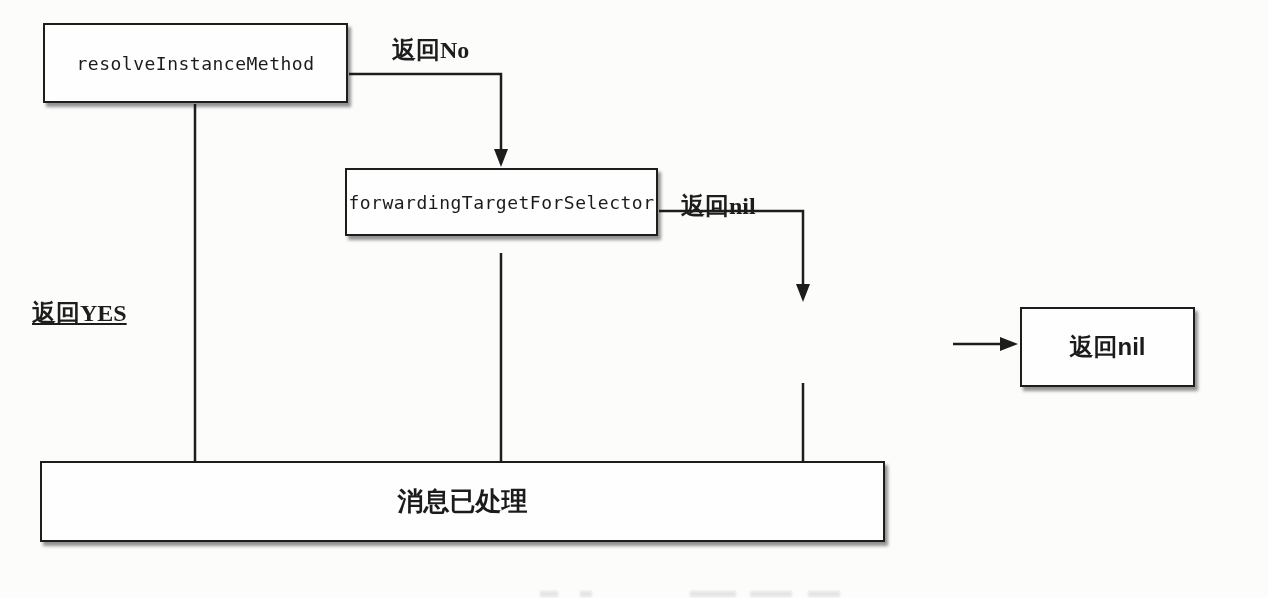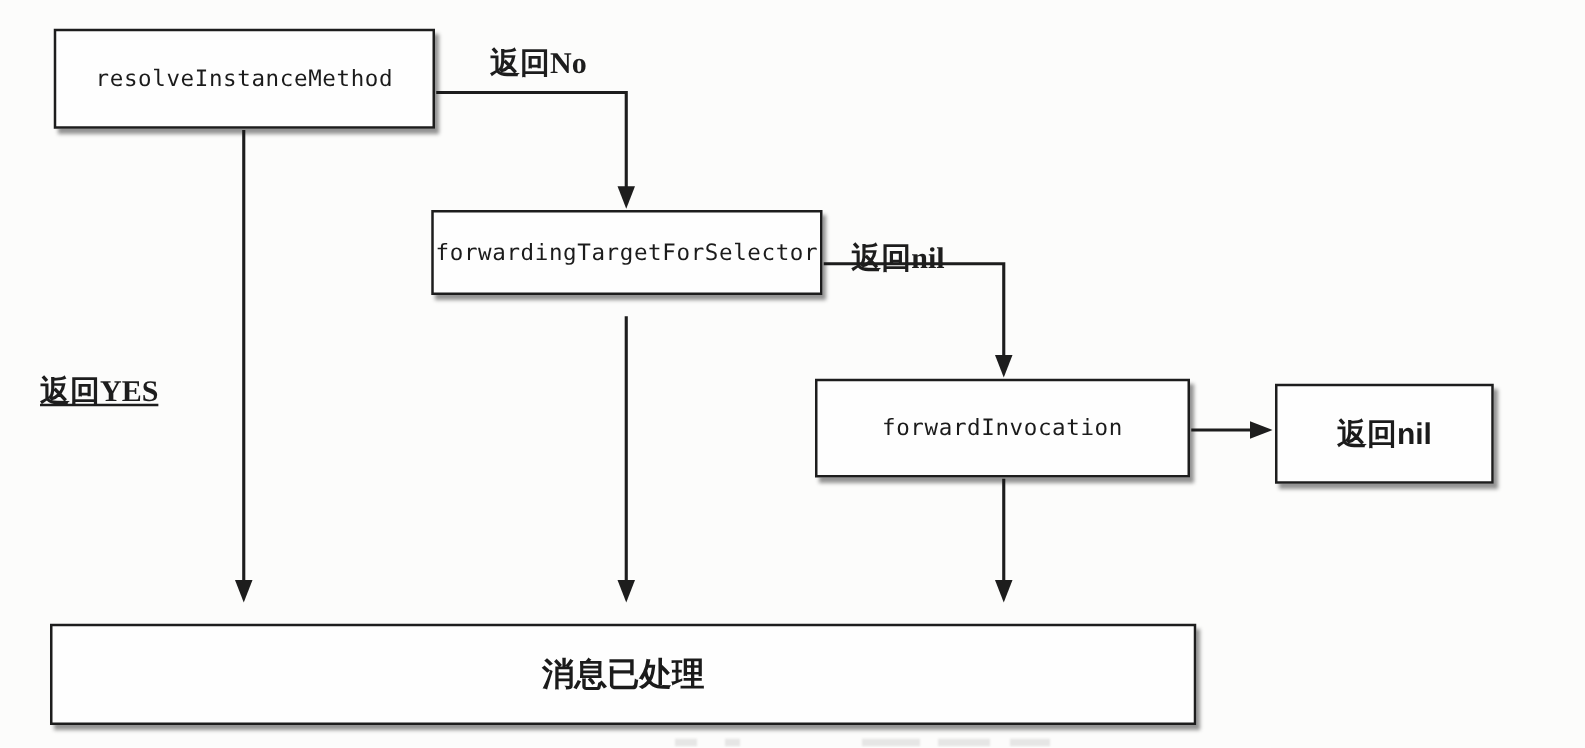--- a/index.html
+++ b/index.html
@@ -40,21 +40,21 @@
   }
   .node-cjk {
     font-family: "Liberation Sans", sans-serif;
     font-weight: 700;
     white-space: nowrap;
   }
   .node-resolve            { left: 43px;   top: 23px;  width: 305px; height: 80px; }
   .node-forwarding-target  { left: 345px;  top: 168px; width: 313px; height: 68px; }
   .node-forward-invocation { left: 652px;  top: 303px; width: 300px; height: 79px; }
   .node-unhandled          { left: 1020px; top: 307px; width: 175px; height: 80px; font-size: 24px; }
-  .node-handled            { left: 40px;   top: 499px; width: 917px; height: 81px; font-size: 26px; }
+  .node-handled            { left: 40px;   top: 461px; width: 845px; height: 81px; font-size: 26px; }
   .edge-label {
     position: absolute;
     font-family: "Liberation Serif", serif;
     font-weight: 700;
     font-size: 24px;
     color: #1d1d1d;
     white-space: nowrap;
   }
   .label-return-no     { left: 360px; top: 34px; margin-left: 32px; }
   .label-return-nil    { left: 681px; top: 190px; }
@@ -103,21 +103,20 @@
       <polygon points="494,464 508,464 501,482"></polygon>
       <polygon points="796,464 810,464 803,482"></polygon>
       <polygon points="1000,337 1000,351 1018,344"></polygon>
     </g>
   </svg>
 
   <div class="node node-mono node-resolve">resolveInstanceMethod</div>
 
   <div class="node node-mono node-forwarding-target">forwardingTargetForSelector</div>
 
-  <div class="node node-mono node-forward-invocation">forwardInvocation</div>
 
   <div class="node node-cjk node-unhandled">返回nil</div>
 
   <div class="node node-cjk node-handled">消息已处理</div>
 
   <div class="edge-label label-return-no">返回No</div>
 
   <div class="edge-label label-return-nil">返回nil</div>
 
   <div class="edge-label label-return-yes">返回YES</div>

